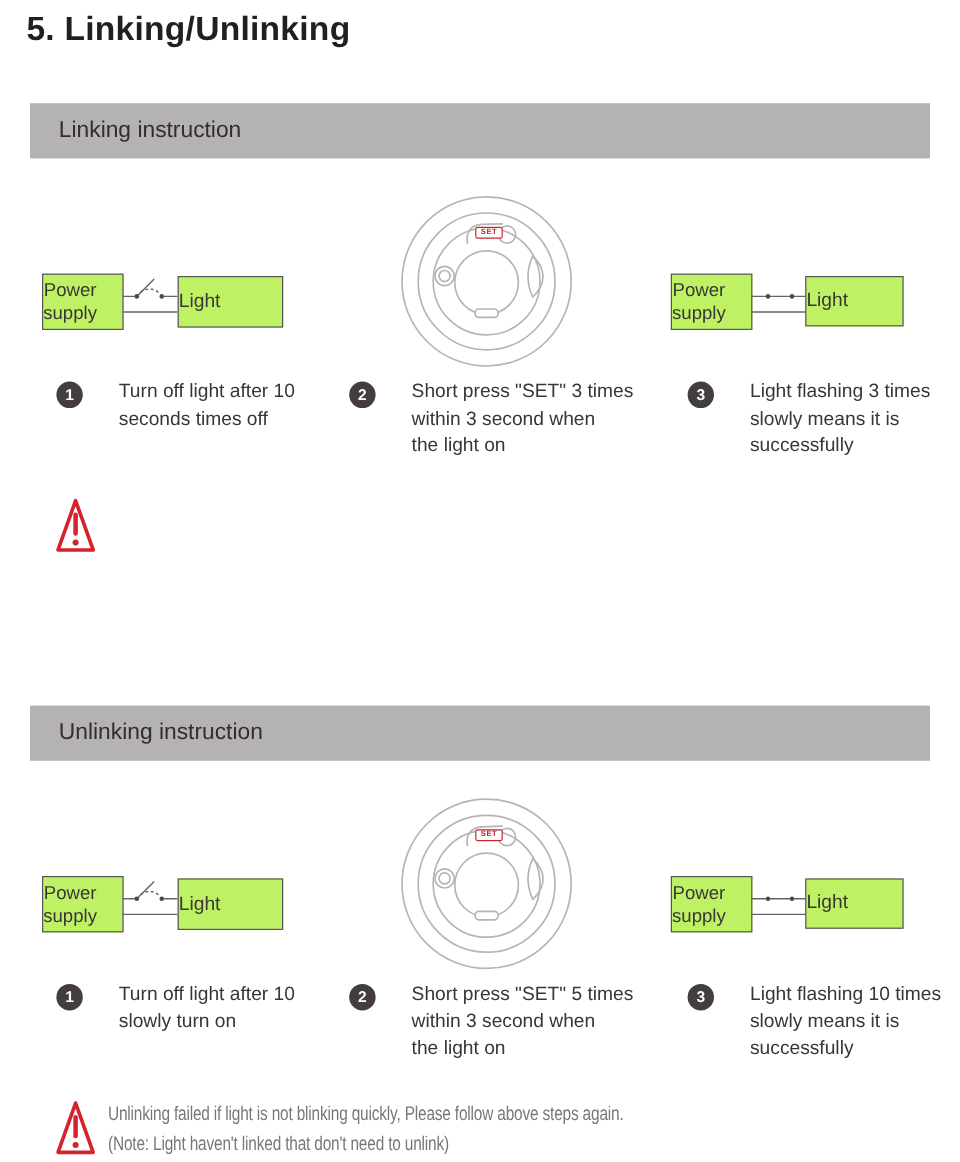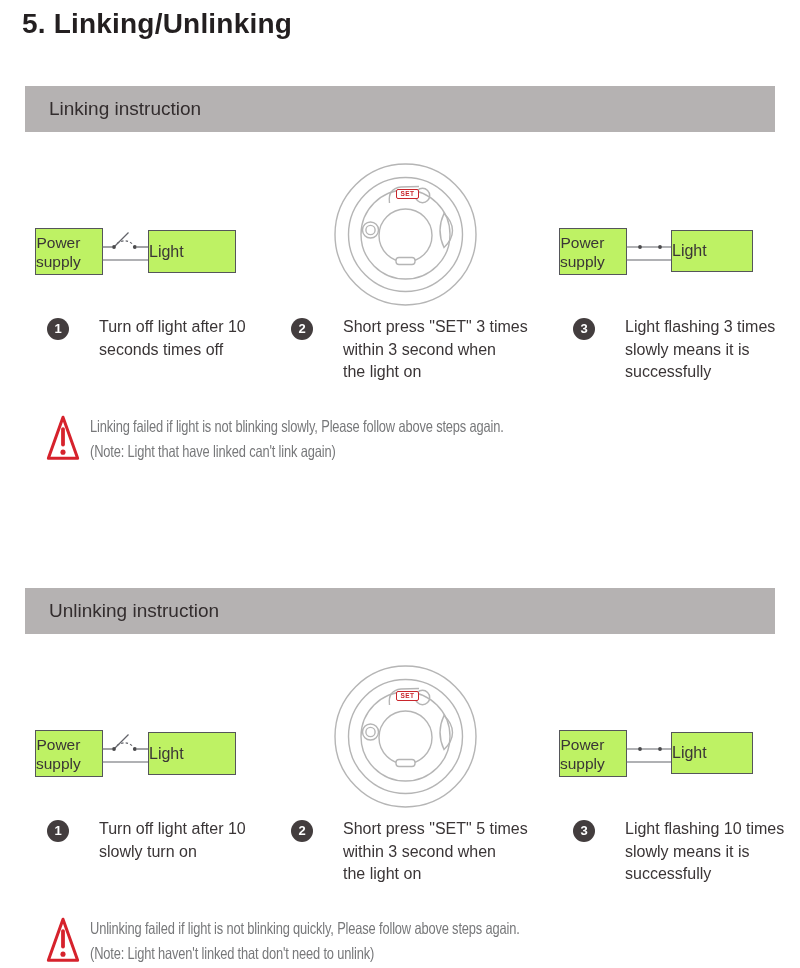--- a/index.html
+++ b/index.html
@@ -164,24 +164,20 @@
           <div>slowly means it is</div>
           <div>successfully</div>
         </div>
       </div>
     </div>
 
     <div class="warning">
       <svg class="warn-tri">
           <use href="#sym-warning"></use>
         </svg>
-      <div class="warn-text">
-        <div>Linking failed if light is not blinking slowly, Please follow above steps again.</div>
-        <div>(Note: Light that have linked can't link again)</div>
-      </div>
     </div>
   </section>
 
   <section class="instr-section sec-2">
     <div class="banner">
       <span class="banner-label">Unlinking instruction</span>
     </div>
 
     <div class="wire-diagram wd-left">
       <div class="wbox power-box">

